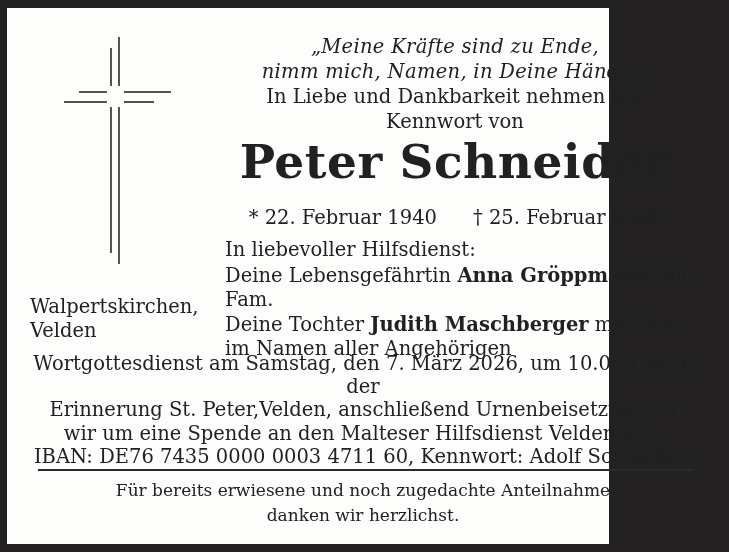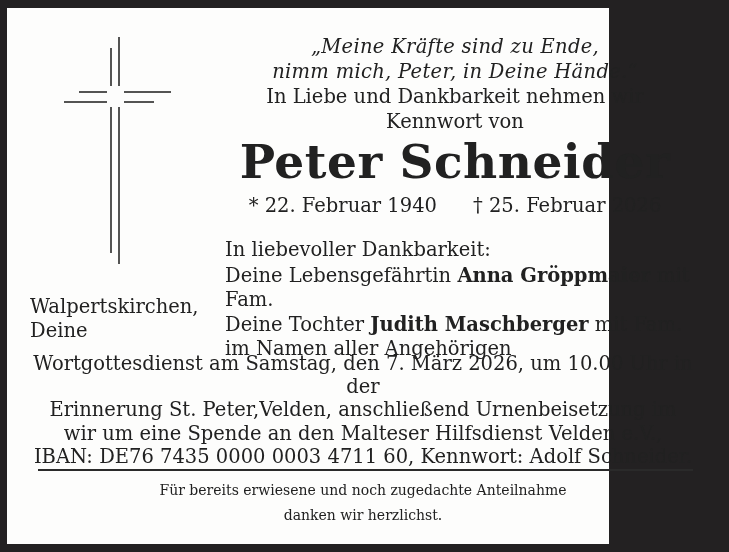--- a/index.html
+++ b/index.html
@@ -27,21 +27,21 @@
     text-align: center;
     font-size: 19.5px; line-height: 25px;
   }
   .quote { font-style: italic; letter-spacing: 0.3px; }
   .intro { }
   .deceased-name {
     font-size: 47px; font-weight: bold;
     line-height: 56px; letter-spacing: 0.5px;
     white-space: nowrap;
   }
-  .dates { margin-top: 3px; line-height: 25px; white-space: nowrap; }
+  .dates { margin-top: 15px; line-height: 25px; white-space: nowrap; }
   .dates .gap { display: inline-block; width: 36px; }
 
   .memory-block {
     left: 218px; top: 230px; width: 492px;
     font-size: 19.5px; line-height: 24.5px;
     text-align: left;
   }
   .memory-heading { margin-bottom: 1px; }
   .mourner-name { font-weight: bold; }
 
@@ -58,21 +58,21 @@
   }
 
   .separator {
     left: 31px; top: 461px; width: 655px;
     border-top: 2px solid #2a2a2a;
   }
 
   .thanks-block {
     left: 10px; top: 470px; width: 692px;
     text-align: center;
-    font-size: 14px; line-height: 25px;
+    font-size: 17px; line-height: 25px;
   }
 </style>
 </head>
 <body>
 
 <div class="paper">
 
   <div class="abs cross-wrap">
     <svg width="124" height="248" viewBox="0 0 124 248" aria-hidden="true">
       <g stroke="#1b1b1b" stroke-width="1.5" fill="none">
@@ -80,37 +80,37 @@
         <line x1="66" y1="9" x2="66" y2="236"></line>
         <line x1="26" y1="64" x2="118" y2="64"></line>
         <line x1="11" y1="74" x2="101" y2="74"></line>
       </g>
       <rect x="54" y="58" width="17" height="21" fill="#fdfdfc"></rect>
     </svg>
   </div>
 
   <div class="abs top-block">
     <div class="quote">„Meine Kräfte sind zu Ende,</div>
-    <div class="quote">nimm mich, Peter, in Deine Hände.“</div>
+    <div class="quote">nimm mich, Namen, in Deine Hände.“</div>
     <div class="intro">In Liebe und Dankbarkeit nehmen wir</div>
     <div>Kennwort von</div>
     <div class="deceased-name">Peter Schneider</div>
     <div class="dates"><span>* 22. Februar 1940</span><span class="gap"></span><span>† 25. Februar 2026</span></div>
   </div>
 
   <div class="abs memory-block">
-    <div class="memory-heading">In liebevoller Dankbarkeit:</div>
+    <div class="memory-heading">In liebevoller Hilfsdienst:</div>
     <div><span>Deine Lebensgefährtin </span><span class="mourner-name">Anna Gröppmaier</span><span> mit Fam.</span></div>
     <div><span>Deine Tochter </span><span class="mourner-name">Judith Maschberger</span><span> mit Fam.</span></div>
     <div><span>im Namen aller Angehörigen</span></div>
   </div>
 
   <div class="abs places-block">
     <div>Walpertskirchen,</div>
-    <div>Deine</div>
+    <div>Velden</div>
   </div>
 
   <div class="abs service-block">
     <div>Wortgottesdienst am Samstag, den 7. März 2026, um 10.00 Uhr in der</div>
     <div>Erinnerung St. Peter,Velden, anschließend Urnenbeisetzung im</div>
     <div>wir um eine Spende an den Malteser Hilfsdienst Velden e.V.,</div>
     <div>IBAN: DE76 7435 0000 0003 4711 60, Kennwort: Adolf Schneider.</div>
   </div>
 
   <div class="abs separator"></div>

